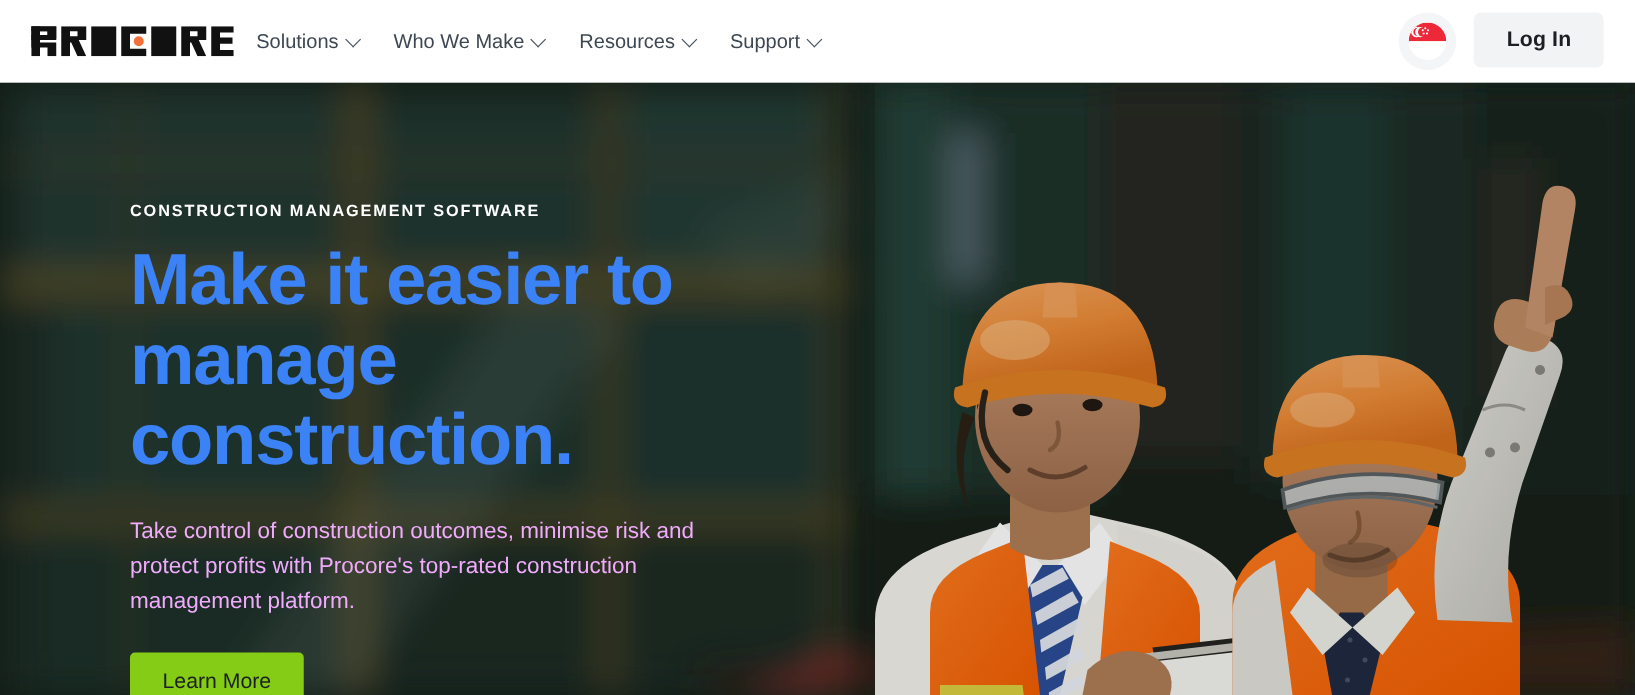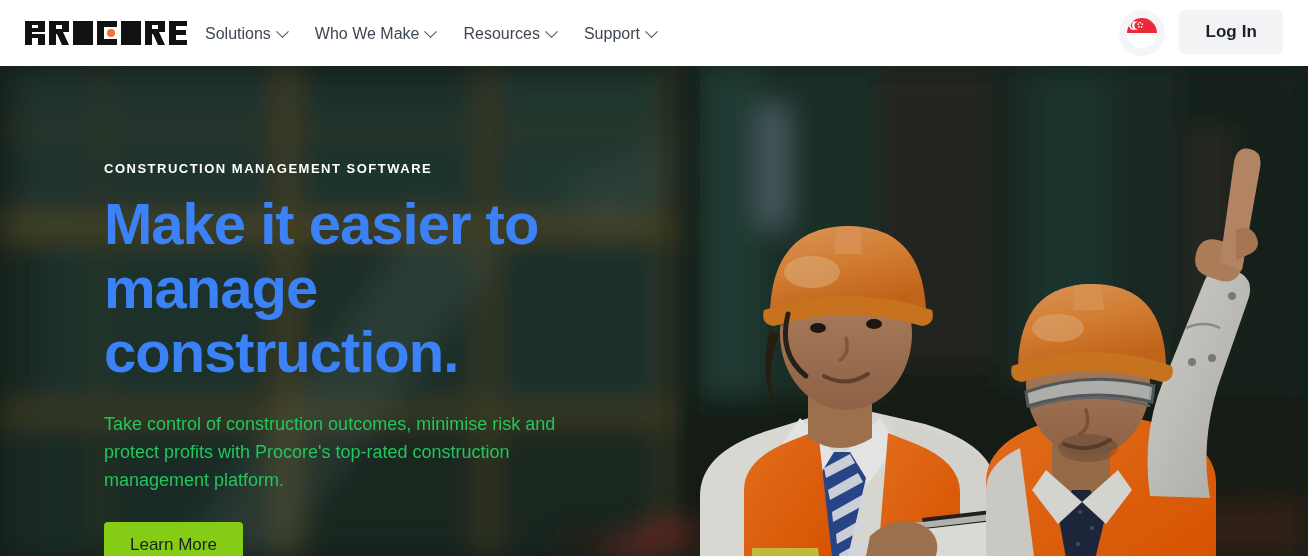--- a/index.html
+++ b/index.html
@@ -128,21 +128,21 @@
     font-weight:bold;
     line-height:64px;
     color:#3b82f6;
     letter-spacing:-1px;
     max-width:470px;
     margin-bottom:26px;
   }
   .subcopy {
     font-size:18px;
     line-height:28px;
-    color:#22c55e;
+    color:#f0abfc;
     max-width:505px;
     margin-bottom:28px;
   }
   .cta {
     display:inline-block;
     background:#84cc16;
     color:#1c1f23;
     font-family:"Liberation Sans", sans-serif;
     font-size:17px;
     font-weight:normal;

